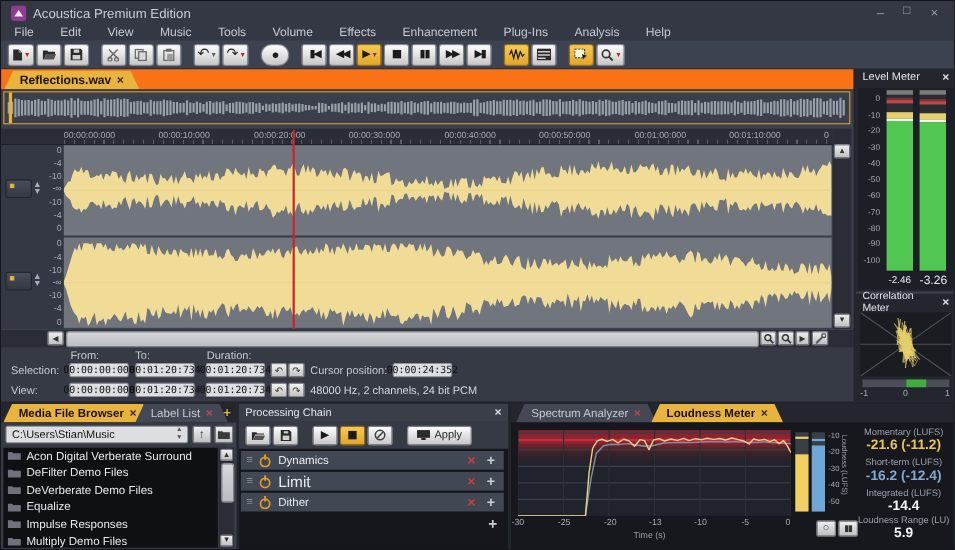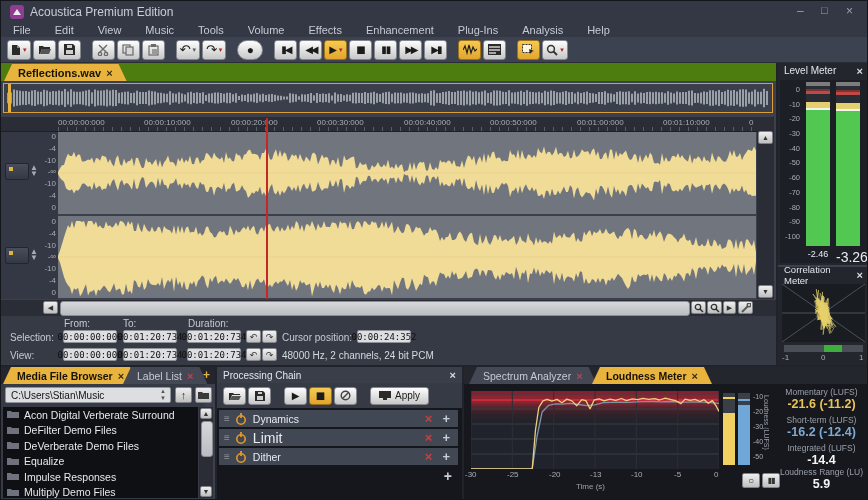--- a/index.html
+++ b/index.html
@@ -182,21 +182,21 @@
       <div class="tbtn">
         <svg width="12" height="12">
             <circle cx="5" cy="5" r="3.4" fill="none" stroke="#333" stroke-width="1.5"></circle>
             <path d="M7.5 7.5L11 11" stroke="#333" stroke-width="1.8"></path>
           </svg>
         <span class="caret red">▾</span>
       </div>
     </div>
   </div>
 
-  <div class="abs" style="left:0;top:62px;width:775px;height:18px;background:#4d7c0f">
+  <div class="abs" style="left:0;top:62px;width:775px;height:18px;background:#f97316">
     <div class="tab active abs" style="left:3px;top:1px;min-width:102px">
       <span>Reflections.wav</span>
       <span class="x">×</span>
     </div>
   </div>
 
   <div class="abs" style="left:2px;top:82px;width:770px;height:30px;background:#3a3f4b;border:1px solid #dc9e38;box-sizing:border-box">
     <svg id="ovw-svg" width="766" height="26" style="position:absolute;left:1px;top:1px">
         <path d="M3 7.711651579581554V18.288348420418444M6 7.500711817911669V18.499288182088332M9 4.437442260630467V21.56255773936953M12 5.311837336170924V20.688162663829075M15 5.856750467727588V20.143249532272414M18 6.199838018439907V19.800161981560095M21 5.9618387572576035V20.038161242742397M24 6.672958455072112V19.327041544927887M27 5.605147173408396V20.394852826591602M30 4.991365698863419V21.00863430113658M33 6.520027621014735V19.479972378985266M36 6.829744192190879V19.17025580780912M39 4.799071442779127V21.200928557220873M42 5.5887920722497295V20.41120792775027M45 6.630790054645277V19.369209945354722M48 6.051877350055379V19.948122649944622M51 6.286295079822678V19.71370492017732M54 5.480404510520625V20.519595489479375M57 6.261434185955771V19.73856581404423M60 4.009700614217538V21.990299385782464M63 6.421046344211357V19.578953655788645M66 4.345662195586057V21.65433780441394M69 6.62064194413242V19.37935805586758M72 6.787637050802321V19.21236294919768M75 6.766396185806345V19.233603814193657M78 6.335182817660947V19.664817182339053M81 5.509445627458557V20.490554372541443M84 4.829137608518671V21.17086239148133M87 7.1268079681778875V18.873192031822114M90 4.392991853161554V21.607008146838446M93 5.614986920146005V20.385013079853994M96 5.430931126271409V20.56906887372859M99 5.281535939365655V20.718464060634346M102 4.385043555699456V21.614956444300546M105 5.562697551442655V20.437302448557347M108 4.636823042185959V21.36317695781404M111 5.002493970219777V20.997506029780222M114 7.661745063648166V18.338254936351834M117 7.2794155451443725V18.720584454855626M120 6.7446738041764505V19.25532619582355M123 6.587987116775311V19.41201288322469M126 7.996476944718937V18.003523055281065M129 7.846422523296325V18.153577476703674M132 5.679289226088232V20.320710773911767M135 7.075025695414472V18.92497430458553M138 6.965514421638254V19.034485578361746M141 6.910158994690999V19.089841005309M144 5.419145780750714V20.580854219249286M147 6.307476316675877V19.692523683324122M150 6.445081674841755V19.554918325158244M153 7.7148441909197745V18.285155809080226M156 7.720781470708459V18.27921852929154M159 8.530382354746589V17.46961764525341M162 8.641056081086411V17.35894391891359M165 6.161076862125221V19.83892313787478M168 8.203701382591477V17.796298617408524M171 8.733350887104708V17.266649112895294M174 7.369252041171912V18.63074795882809M177 8.438027485025163V17.561972514974837M180 9.49890713155078V16.50109286844922M183 7.477868986679512V18.52213101332049M186 6.787701632771076V19.212298367228925M189 8.111687140348062V17.88831285965194M192 7.282327534631723V18.717672465368278M195 7.936835299199905V18.063164700800094M198 7.151210838265378V18.848789161734622M201 9.886615462412102V16.113384537587898M204 8.608329646300431V17.391670353699567M207 8.29711744761742V17.70288255238258M210 7.578977511853324V18.421022488146676M213 7.427665305980539V18.57233469401946M216 7.907400835552228V18.092599164447773M219 8.784414868883875V17.215585131116125M222 7.634573450612922V18.365426549387077M225 7.689621713442458V18.310378286557544M228 9.136114655308628V16.863885344691372M231 8.306101079042957V17.693898920957043M234 11.045922831077307V14.954077168922693M237 9.415800057264327V16.584199942735673M240 10.086848112125965V15.913151887874035M243 8.826312944693806V17.173687055306196M246 9.446344221187422V16.553655778812576M249 8.806285467470756V17.193714532529242M252 8.110898744907319V17.889101255092683M255 9.526552592291427V16.473447407708573M258 8.677771810607533V17.32222818939247M261 9.998913434858029V16.00108656514197M264 9.31777071051529V16.68222928948471M267 9.015853030773133V16.984146969226867M270 9.643927040872127V16.35607295912787M273 10.440993973685194V15.559006026314806M276 10.693528938956675V15.306471061043325M279 11.443471631488812V14.556528368511188M282 11.389817351478083V14.610182648521917M285 8.347046337762606V17.652953662237394M288 8.697127813335102V17.3028721866649M291 9.349288554839406V16.650711445160596M294 11.36187336599225V14.63812663400775M297 9.342326955655642V16.657673044344357M300 9.393049041956008V16.606950958043992M303 8.95844848535285V17.04155151464715M306 8.005269773325823V17.99473022667418M309 10.331687847687906V15.668312152312094M312 7.951760023849041V18.04823997615096M315 9.015687749500096V16.984312250499904M318 8.455345632139714V17.544654367860286M321 8.99902367725386V17.00097632274614M324 8.265170294553911V17.73482970544609M327 10.488068993362244V15.511931006637756M330 7.605888428062478V18.394111571937522M333 9.151196709387687V16.848803290612313M336 8.888384078537134V17.111615921462864M339 10.161143976853387V15.838856023146613M342 9.315693206562802V16.684306793437198M345 9.85704326482036V16.14295673517964M348 7.795167678383381V18.20483232161662M351 7.562864424493889V18.43713557550611M354 7.902435449535554V18.097564550464448M357 8.081933947901472V17.918066052098528M360 6.910018771154454V19.089981228845545M363 8.089382813222123V17.910617186777877M366 7.591574741649772V18.408425258350228M369 6.790535422595298V19.209464577404702M372 8.250188103925922V17.74981189607408M375 9.027694634349126V16.972305365650875M378 7.780274295807941V18.219725704192058M381 7.00370332280199V18.99629667719801M384 6.734049829850278V19.265950170149722M387 8.848533000182488V17.15146699981751M390 7.568321546296485V18.431678453703515M393 7.748356204001111V18.251643795998888M396 7.516714638557884V18.483285361442114M399 8.584648348755302V17.4153516512447M402 8.281797341853732V17.718202658146268M405 7.591584364112158V18.40841563588784M408 7.397527186878855V18.602472813121146M411 8.344700922442836V17.655299077557164M414 8.835178942213016V17.164821057786984M417 8.213937116108065V17.786062883891937M420 8.647744476312605V17.352255523687397M423 8.317886979813991V17.68211302018601M426 5.726982985643032V20.273017014356967M429 5.325244503469646V20.674755496530352M432 8.32267413133712V17.67732586866288M435 7.900767924086684V18.099232075913317M438 7.0981825846293045V18.901817415370694M441 6.749459840890431V19.25054015910957M444 5.94383735752259V20.05616264247741M447 7.112821284642478V18.88717871535752M450 7.110622731794009V18.88937726820599M453 5.660443313393369V20.33955668660663M456 5.904046204915916V20.095953795084085M459 5.589278148389006V20.410721851610994M462 6.464071610088566V19.535928389911433M465 5.565148270412651V20.43485172958735M468 6.829206199185944V19.170793800814057M471 6.325539928804988V19.674460071195014M474 7.212506391886033V18.787493608113966M477 6.437349287158249V19.56265071284175M480 5.616986968482819V20.38301303151718M483 7.9203701649669895V18.07962983503301M486 7.360078595938792V18.63992140406121M489 5.474474594390017V20.525525405609983M492 5.4861668740781955V20.513833125921806M495 5.676165295851914V20.323834704148087M498 6.832747257766995V19.167252742233003M501 7.094406771553647V18.905593228446353M504 5.2584800635659334V20.741519936434067M507 7.491691887825418V18.508308112174582M510 7.156028920241003V18.843971079758997M513 6.804227004405837V19.19577299559416M516 5.669521325088345V20.330478674911653M519 7.109184910732877V18.89081508926712M522 5.260926299039214V20.739073700960788M525 6.693607239363824V19.306392760636175M528 7.11004089974106V18.88995910025894M531 7.470719666909494V18.529280333090504M534 6.854703498593841V19.145296501406158M537 7.698889319251335V18.301110680748664M540 5.789049562557746V20.210950437442254M543 6.8590623286079175V19.14093767139208M546 5.534444276932575V20.465555723067425M549 6.053973919638932V19.94602608036107M552 7.23449043135089V18.765509568649108M555 7.4691449085164034V18.530855091483595M558 6.648358218483674V19.351641781516328M561 5.917610591085749V20.082389408914253M564 7.211641016261431V18.78835898373857M567 6.897208697290037V19.102791302709964M570 8.567295921457417V17.432704078542585M573 6.85064449722705V19.14935550277295M576 7.882857347364021V18.11714265263598M579 7.192863266980558V18.80713673301944M582 6.410724021719999V19.58927597828M585 7.997879834129014V18.002120165870984M588 8.316599044729035V17.683400955270965M591 9.017424055030883V16.982575944969117M594 7.083270109715051V18.916729890284948M597 6.942870039473474V19.057129960526524M600 6.193359891924722V19.80664010807528M603 8.344342287698758V17.65565771230124M606 8.547543013377004V17.452456986622998M609 9.191690138098963V16.808309861901037M612 7.043903009036949V18.95609699096305M615 6.368718640169989V19.631281359830012M618 6.838399567914473V19.161600432085528M621 6.68929861594513V19.31070138405487M624 6.242229535257518V19.75777046474248M627 8.663656627185137V17.336343372814863M630 6.169975744970486V19.830024255029514M633 8.452890998125508V17.547109001874492M636 7.591012873403928V18.408987126596074M639 8.056430529174577V17.943569470825423M642 6.9683320512385105V19.031667948761488M645 6.787598742371184V19.212401257628816M648 7.207353473557865V18.792646526442134M651 6.838047447568884V19.161952552431117M654 7.144861024906624V18.855138975093375M657 7.1955198534749005V18.8044801465251M660 8.216593932687232V17.783406067312768M663 6.323176960090345V19.676823039909657M666 7.427878842662238V18.57212115733776M669 8.50816623028329V17.49183376971671M672 6.531684579032568V19.468315420967432M675 7.3291473108294225V18.670852689170577M678 6.955046724886379V19.04495327511362M681 6.921404000093201V19.0785959999068M684 5.747195084512077V20.25280491548792M687 5.467603342328321V20.53239665767168M690 8.039725997413944V17.960274002586054M693 8.141010195794635V17.858989804205365M696 7.459534748747386V18.540465251252613M699 6.605639938218393V19.394360061781608M702 6.96502536430244V19.03497463569756M705 5.183478745129742V20.81652125487026M708 5.282232152671594V20.717767847328407M711 6.285533790424842V19.714466209575157M714 4.961680476931443V21.03831952306856M717 6.960682473836689V19.03931752616331M720 6.175427793632594V19.824572206367407M723 4.6692530804313535V21.330746919568647M726 5.416442845470919V20.583557154529082M729 4.943297828372689V21.05670217162731M732 6.391574769553308V19.60842523044669M735 4.414086609683112V21.58591339031689M738 4.140144990717754V21.859855009282246M741 4.483868853712709V21.516131146287293M744 7.182595623673329V18.81740437632667M747 6.566421008912579V19.433578991087423M750 4.564642218121843V21.435357781878157M753 6.634223932269699V19.3657760677303M756 6.639601462529543V19.360398537470456M759 3.8376774000466654V22.162322599953335M762 5.888464801864393V20.111535198135606" stroke="#99a0a8" stroke-width="2"></path>
       </svg>
@@ -364,21 +364,21 @@
 
       <div class="abs" style="left:56px;top:2px;width:24px;height:164px;background:#2a2d33">
         <div class="abs" style="left:0;top:0;width:24px;height:4px;background:#7d7d7d"></div>
         <div class="abs" style="left:0;top:8px;width:24px;height:2px;background:#7a3434"></div>
         <div class="abs" style="left:0;top:10px;width:24px;height:3px;background:#c24848"></div>
         <div class="abs" style="left:0;top:21px;width:24px;height:6px;background:#e5cf6e"></div>
         <div class="abs" style="left:0;top:27px;width:24px;height:2px;background:#f4f4ee"></div>
         <div class="abs" style="left:0;top:29px;width:24px;height:135px;background:#52c852"></div>
       </div>
       <span class="abs" style="left:26px;top:169px;width:24px;text-align:center;font-size:9px;color:#e8ebf0">-2.46</span>
-      <span class="abs" style="left:56px;top:169px;width:24px;text-align:left;font-size:14px;color:#e8ebf0">-3.26</span>
+      <span class="abs" style="left:56px;top:169px;width:24px;text-align:left;font-size:11px;color:#e8ebf0">-3.26</span>
     </div>
   </div>
 
   <div class="abs" style="left:777px;top:266px;width:91px;height:98px;background:#23262d">
     <div class="ptitle" style="height:15px">
       <span style="font-size:9.5px">Correlation Meter</span>
       <span class="closex">×</span>
     </div>
     <div class="abs" style="left:4px;top:17px;width:83px;height:58px;background:#191c21">
       <svg id="gonio-svg" width="83" height="58">

